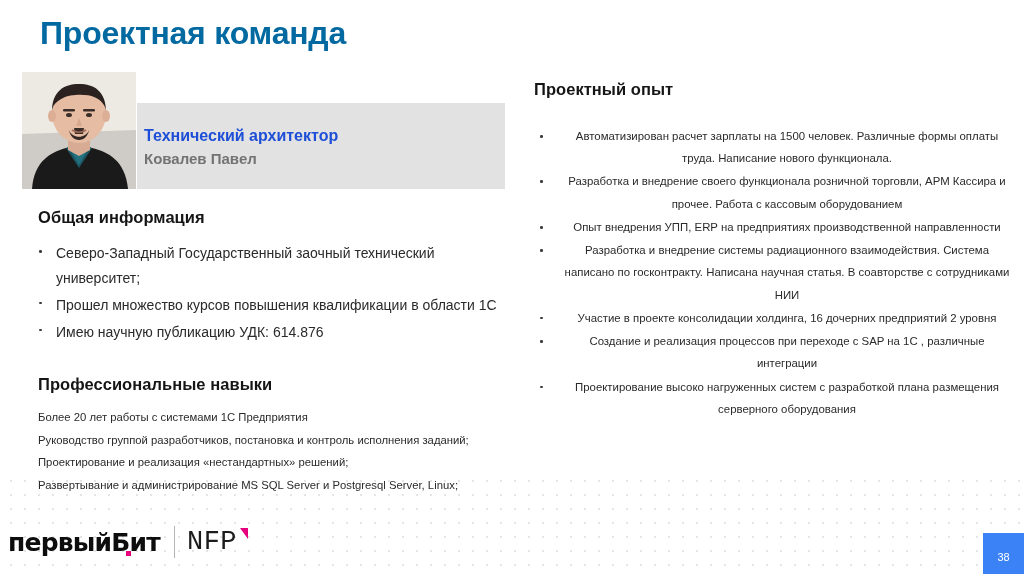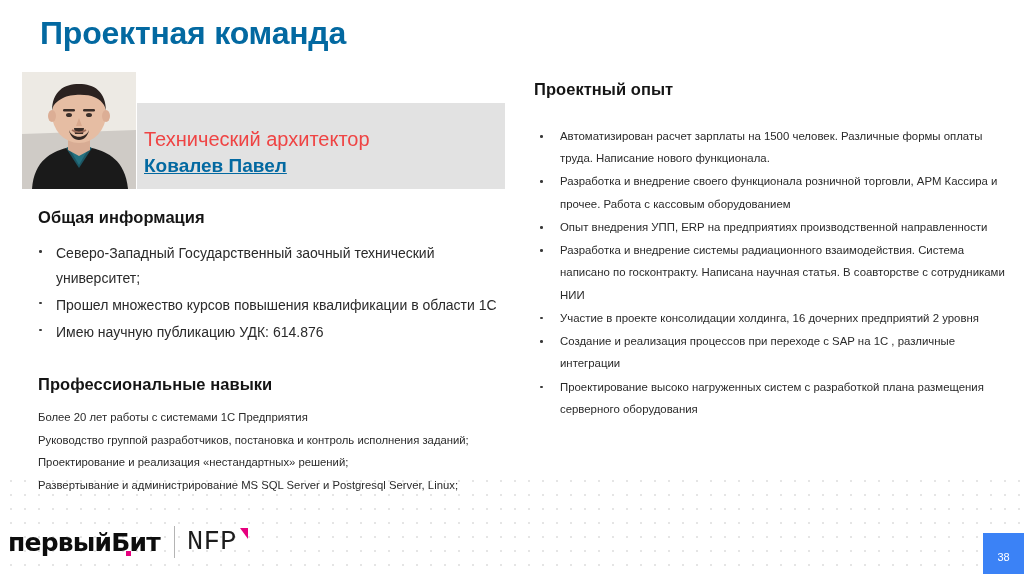--- a/index.html
+++ b/index.html
@@ -65,29 +65,28 @@
     height: 86px;
     background: #e2e2e2;
   }
   .person-bar-inner {
     position: absolute;
     left: 144px;
     top: 125px;
     line-height: 1.42;
   }
   .person-role {
-    font-size: 20px;
-    color: #ef4444;
-    font-weight: normal;
+    font-size: 16px;
+    color: #1d4ed8;
+    font-weight: bold;
   }
   .person-name {
-    font-size: 19px;
-    color: #0369a1;
-    font-weight: bold;
-    text-decoration: underline;
+    font-size: 15px;
+    color: #737373;
+    font-weight: bold;
   }
 
   
   .col-left {
     position: absolute;
     left: 38px;
     top: 208px;
     width: 462px;
   }
   .col-right {
@@ -130,20 +129,21 @@
     height: 2.6px;
     border-radius: 50%;
     background: #3a3a3a;
   }
 
   ul.bullets.wide > li {
     padding-left: 26px;
     font-size: 11.4px;
     line-height: 1.95;
     margin-bottom: 1px;
+    text-align: center;
   }
   ul.bullets.wide > li::before {
     left: 6px;
     top: 10px;
   }
 
   .plain-lines p {
     margin: 0 0 3px 0;
     font-size: 11.3px;
     line-height: 1.76;

